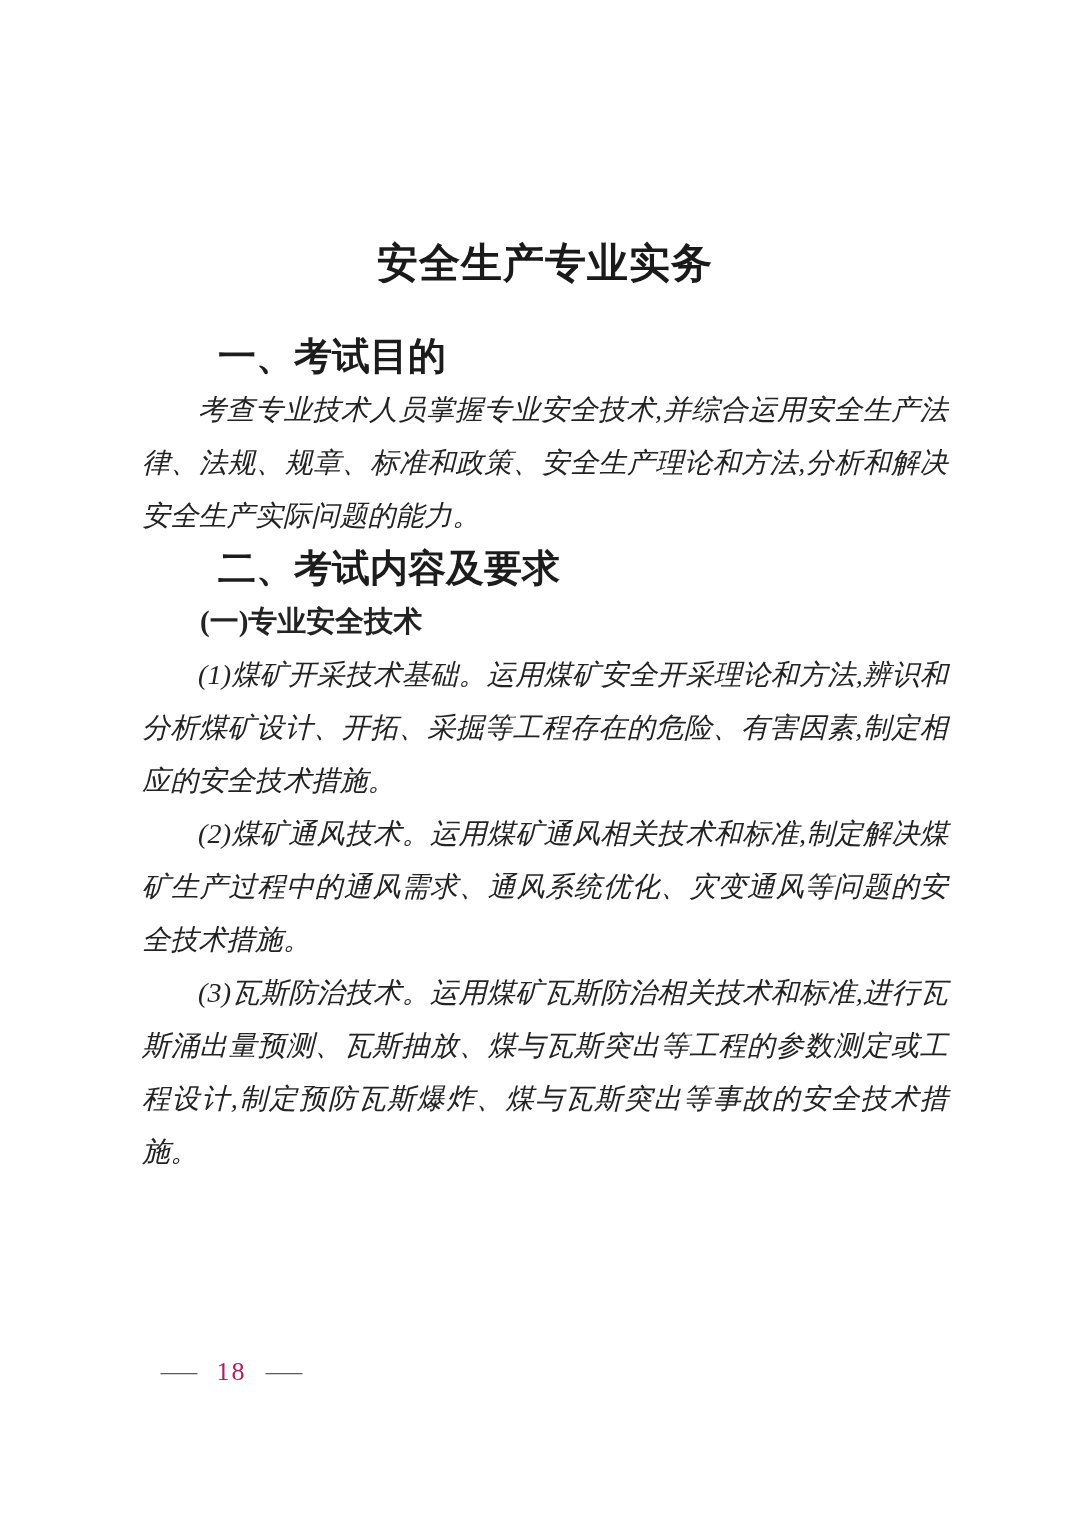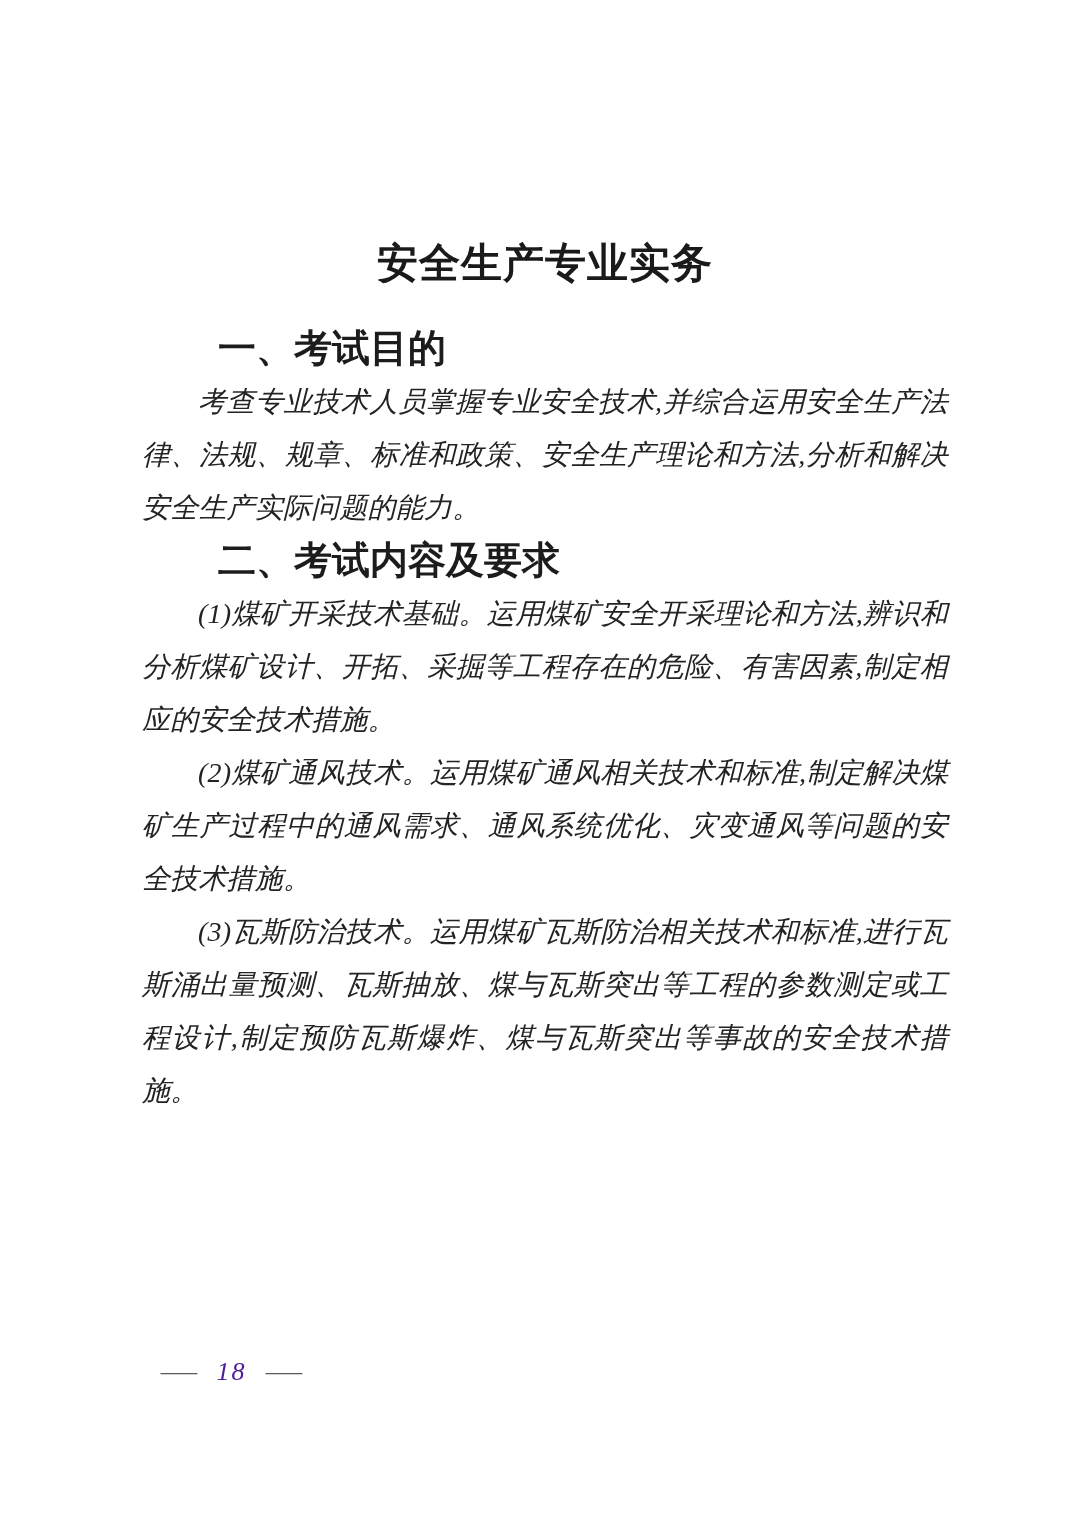--- a/index.html
+++ b/index.html
@@ -16,21 +16,21 @@
     font-family: "Liberation Serif", "DejaVu Serif", serif;
     overflow: hidden;
   }
   .content {
     position: absolute;
     left: 142px;
     top: 232px;
     width: 806px;
   }
   .doc-title {
-    margin: 0 0 28px 0;
+    margin: 0 0 36px 0;
     font-size: 41px;
     line-height: 62px;
     font-weight: 700;
     text-align: center;
     letter-spacing: 1px;
     color: #1a1a1a;
   }
   .grid {
     font-size: 28px;
     line-height: 53px;
@@ -75,41 +75,41 @@
     white-space: nowrap;
   }
   .footer .dash {
     display: inline-block;
     color: #5a5a5a;
     transform: scaleX(1.4);
   }
   .footer .num {
     display: inline-block;
     margin: 0 18px;
-    color: #4c1d95;
+    color: #be185d;
     letter-spacing: 2px;
-    font-style: italic;
   }
 </style>
 </head>
 <body>
 
 <div class="page">
   <div class="content">
 
     <h1 class="doc-title">安全生产专业实务</h1>
 
     <div class="grid">
 
       <h2 class="heading-hei">一、考试目的</h2>
 
       <p class="body-para">考查专业技术人员掌握专业安全技术,并综合运用安全生产法律、法规、规章、标准和政策、安全生产理论和方法,分析和解决安全生产实际问题的能力。</p>
 
       <h2 class="heading-hei">二、考试内容及要求</h2>
 
+      <h3 class="heading-kai-bold">(一)专业安全技术</h3>
 
 
       <p class="body-para">(1)煤矿开采技术基础。运用煤矿安全开采理论和方法,辨识和分析煤矿设计、开拓、采掘等工程存在的危险、有害因素,制定相应的安全技术措施。</p>
 
       <p class="body-para">(2)煤矿通风技术。运用煤矿通风相关技术和标准,制定解决煤矿生产过程中的通风需求、通风系统优化、灾变通风等问题的安全技术措施。</p>
 
       <p class="body-para">(3)瓦斯防治技术。运用煤矿瓦斯防治相关技术和标准,进行瓦斯涌出量预测、瓦斯抽放、煤与瓦斯突出等工程的参数测定或工程设计,制定预防瓦斯爆炸、煤与瓦斯突出等事故的安全技术措施。</p>
 
 
     </div>

